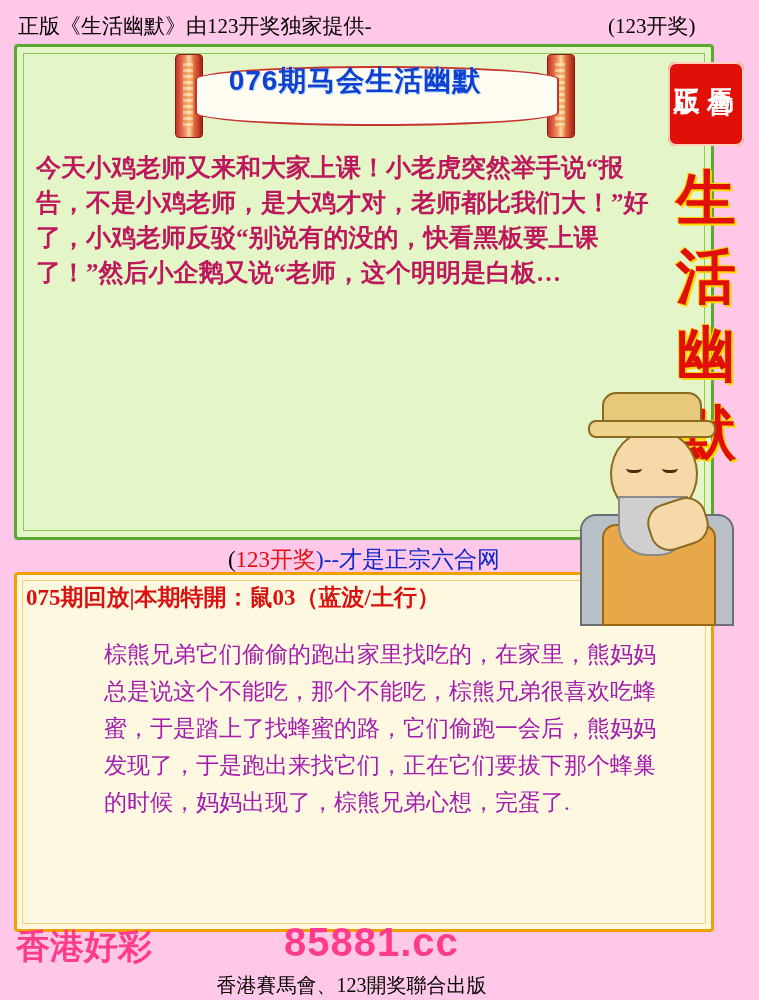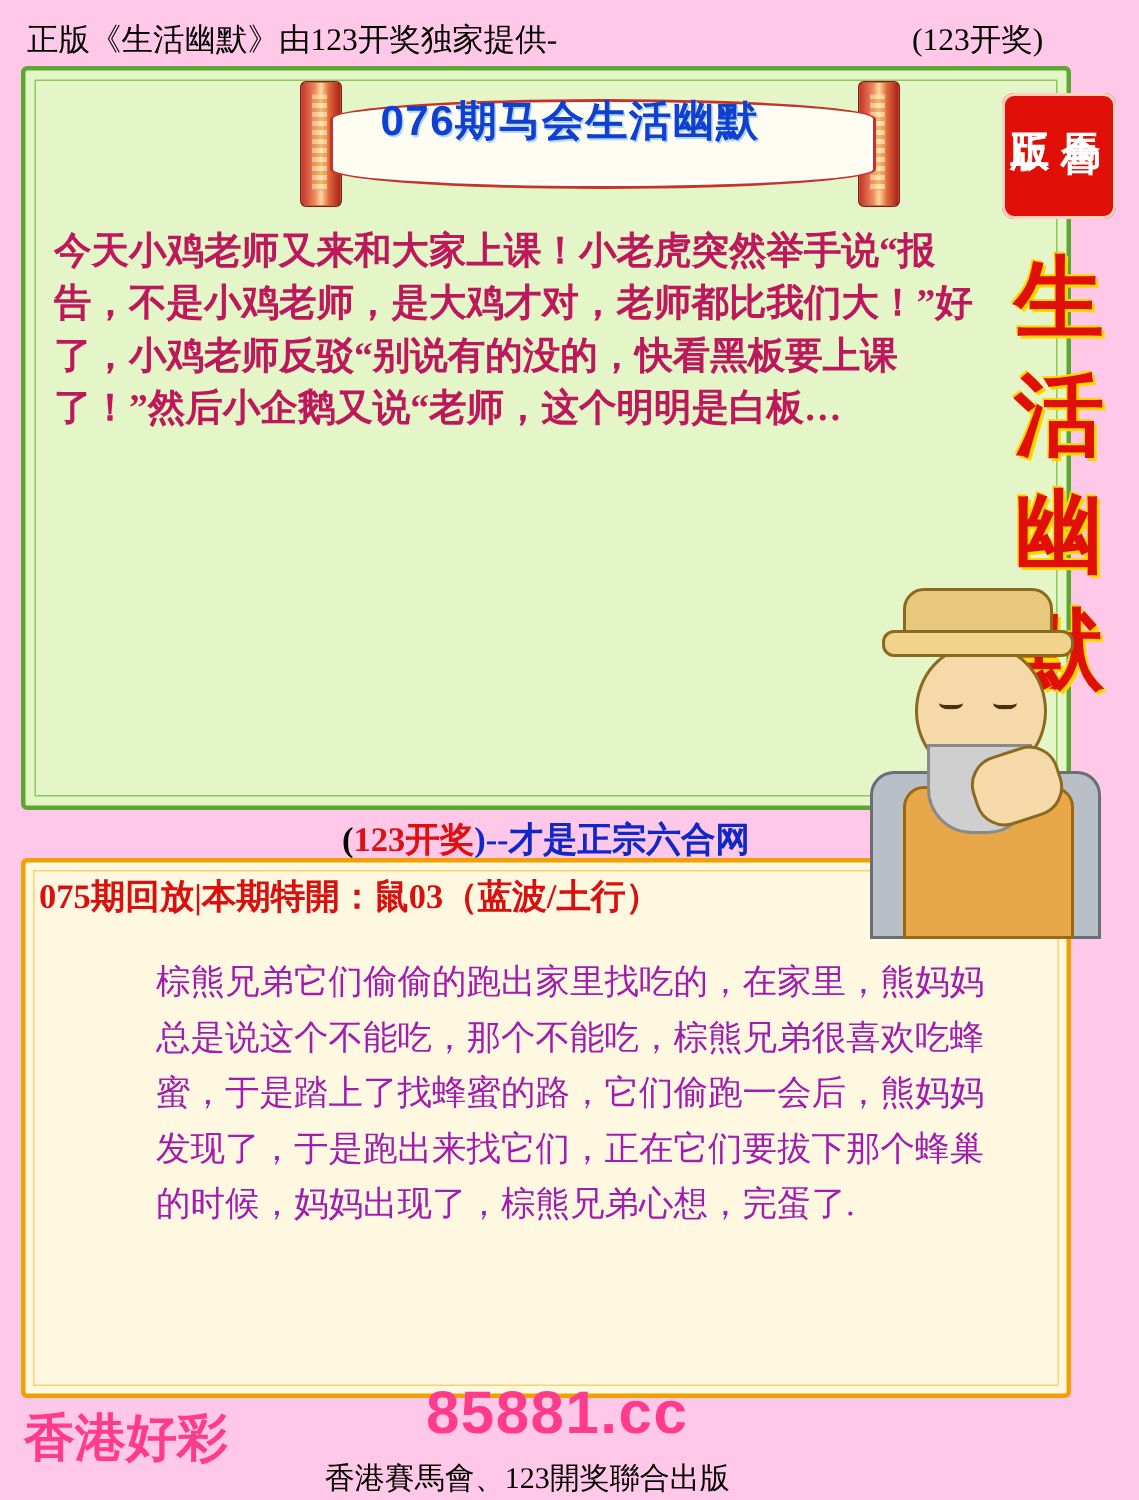--- a/index.html
+++ b/index.html
@@ -63,21 +63,20 @@
     box-sizing: border-box;
   }
 
   
   .scroll-banner {
     position: absolute;
     left: 175px;
     top: 52px;
     width: 400px;
     height: 86px;
-    margin-left: 25px;
   }
   .scroll-rod {
     position: absolute;
     top: 2px;
     width: 26px;
     height: 82px;
     background: linear-gradient(to right,#c4342a 0%, #f08a60 35%, #ffd9a0 50%, #e06a3a 70%, #a82018 100%);
     border: 1px solid #8e1b12;
     border-radius: 4px;
   }
@@ -134,21 +133,21 @@
 
   
   .credit-line {
     position: absolute;
     left: 14px;
     top: 544px;
     width: 700px;
     text-align: center;
     font-size: 23px;
     color: #1028c8;
-    font-weight: bold;
+    font-weight: normal;
   }
   .credit-line .red { color: #e01010; }
   .credit-line .black { color: #000; }
 
   
   .cream-panel {
     position: absolute;
     left: 14px;
     top: 572px;
     width: 700px;
@@ -281,21 +280,20 @@
     width: 730px;
     height: 48px;
   }
   .wm-left {
     position: absolute;
     left: 0; top: 0;
     font-size: 34px;
     font-weight: bold;
     color: #ff3c8c;
     font-family: "Liberation Sans", sans-serif;
-    margin-top: 12px;
   }
   .wm-right {
     position: absolute;
     left: 268px; top: -4px;
     font-size: 40px;
     font-weight: bold;
     color: #ff3c8c;
     font-family: "Liberation Sans", sans-serif;
     letter-spacing: 1px;
     text-align: center;

